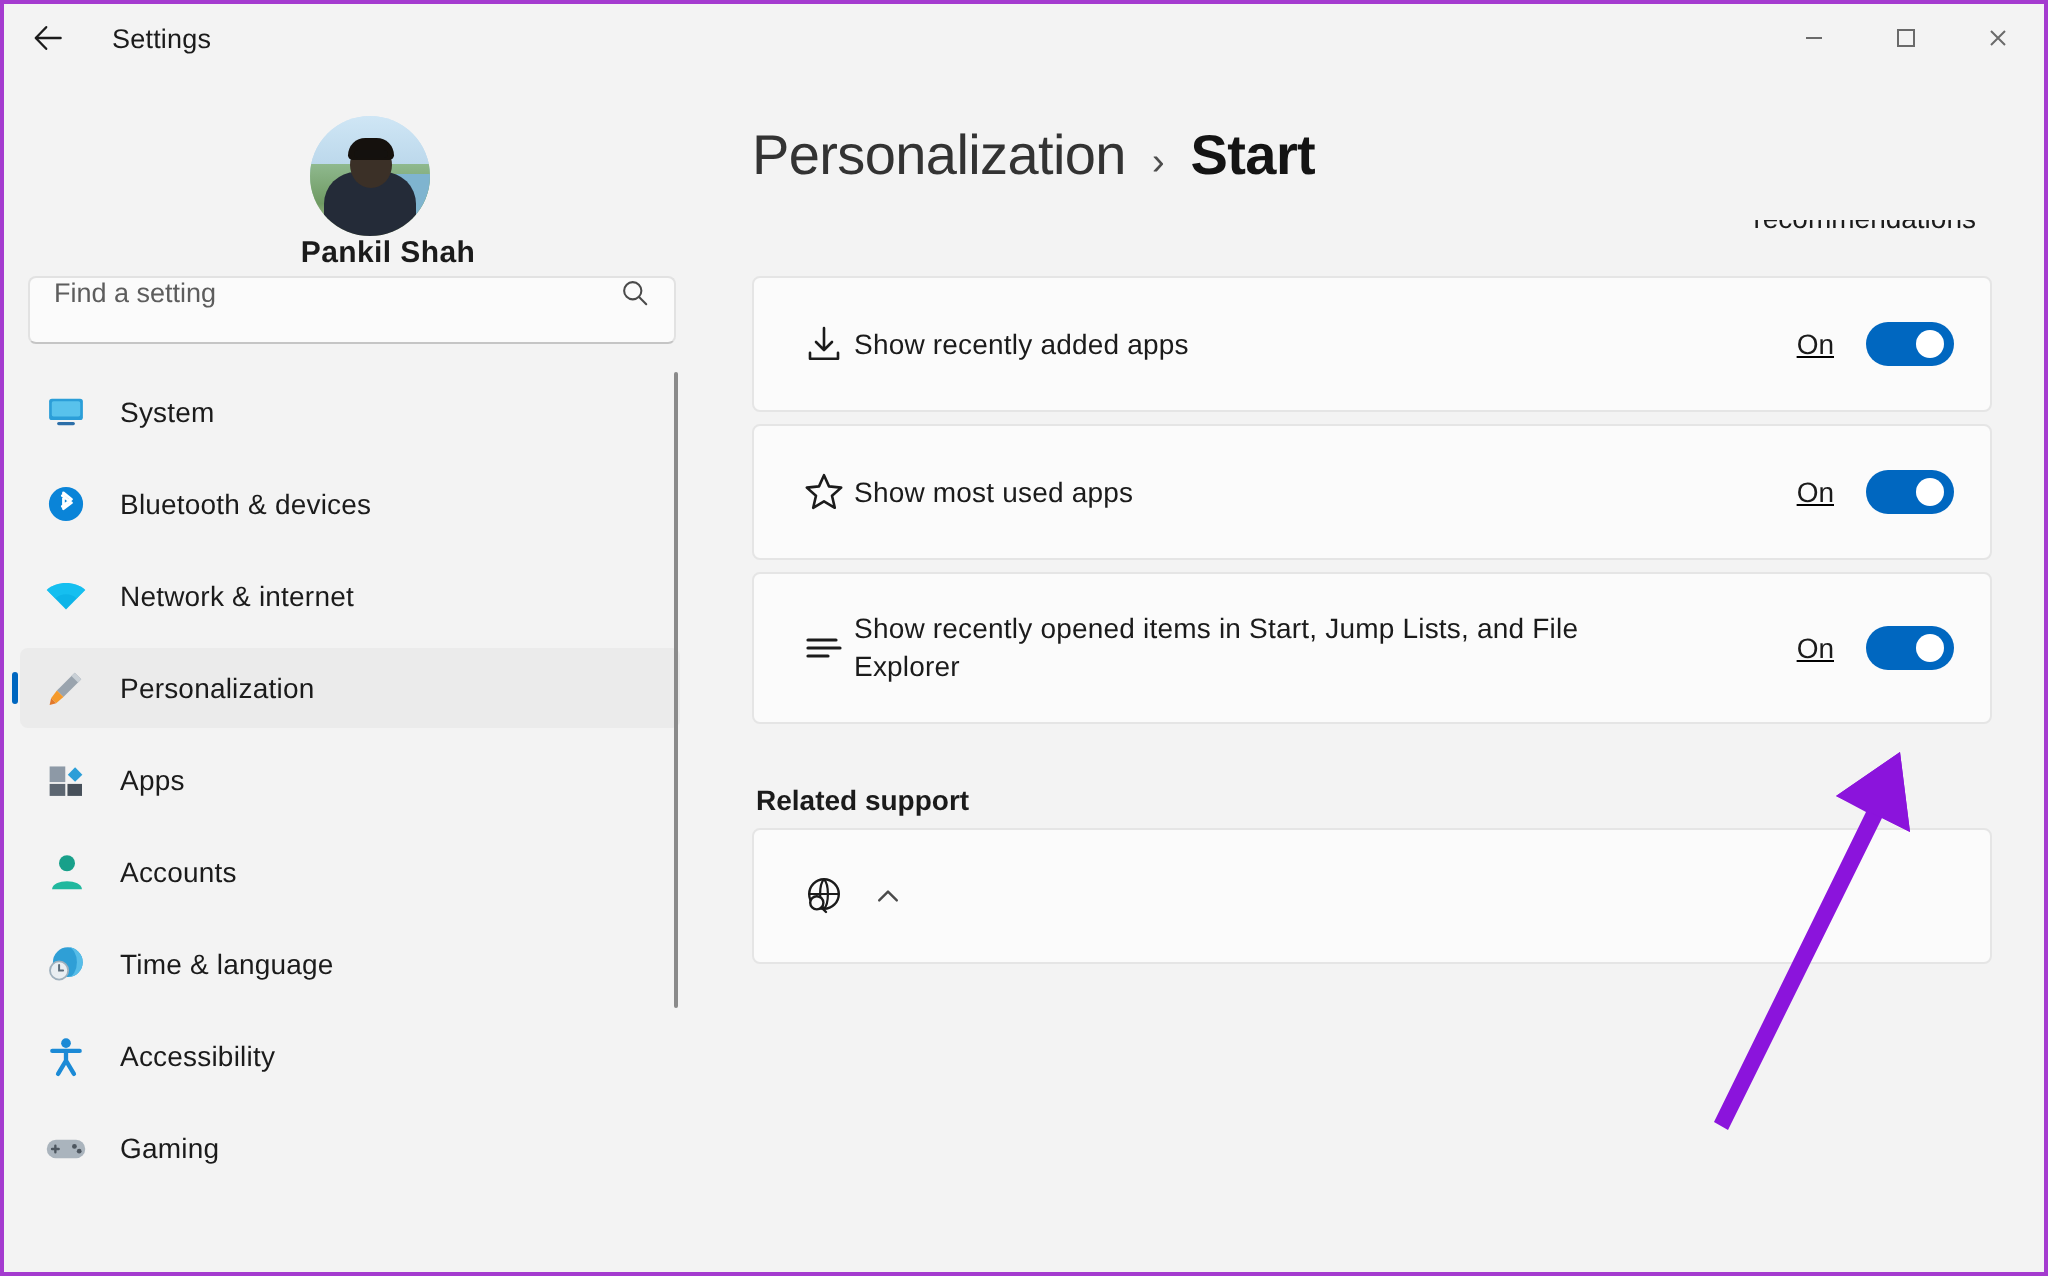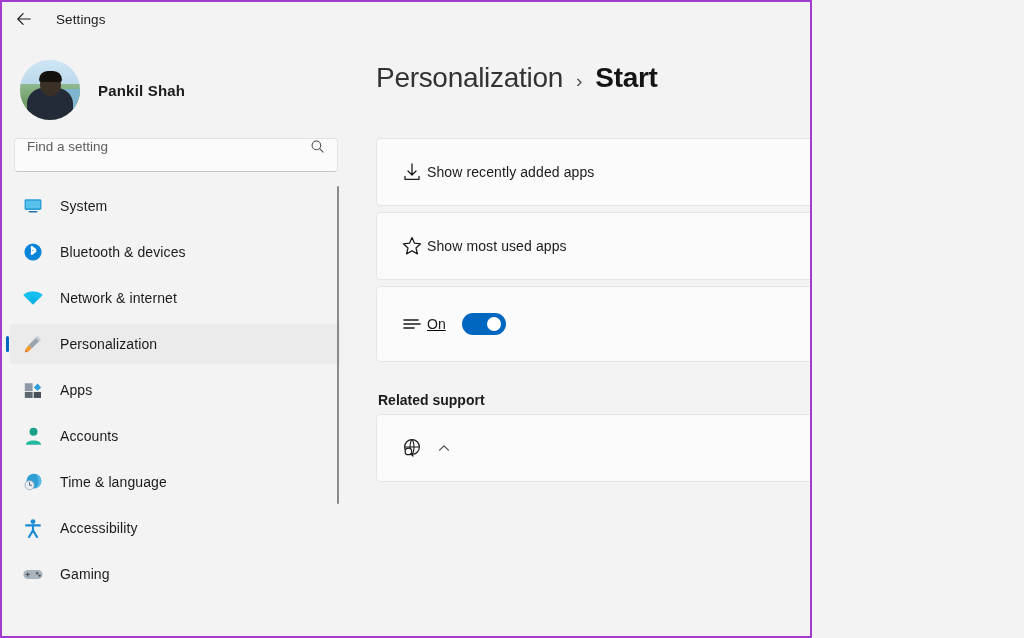--- a/index.html
+++ b/index.html
@@ -8,21 +8,21 @@
     width: 1024px;
     height: 638px;
     overflow: hidden;
     font-family: "Liberation Sans", sans-serif;
     background: #f3f3f3;
   }
 
   
   #frame {
     position: relative;
-    width: 812px;
+    width: 1024px;
     height: 638px;
     border: 2px solid #a43bcf;
     background: #0369a1;
     overflow: hidden;
   }
 
   
   #titlebar {
     position: absolute;
     left: 0; top: 0;
@@ -63,20 +63,21 @@
     left: 0; top: 34px;
     width: 348px;
     height: 604px;
     background: #f3f3f3;
   }
   #account {
     display: flex;
     align-items: center;
     padding: 22px 0 0 18px;
     height: 86px;
+    flex-direction: column;
   }
   #avatar {
     width: 60px; height: 60px;
     border-radius: 50%;
     overflow: hidden;
     position: relative;
     background: linear-gradient(180deg,#cfe4f2 0%, #bcd8ec 34%, #9fc9a2 66%, #d9dfcb 100%);
     flex: none;
   }
   #avatar .sky   { position:absolute; left:0; top:0; width:100%; height:46%;
@@ -528,20 +529,23 @@
       </div>
 
       <div class="card h76">
         <span class="card-icon">
           <svg width="22" height="22" viewBox="0 0 22 22">
             <path d="M3 7 H17" stroke="#1b1b1b" stroke-width="1.6" stroke-linecap="round"></path>
             <path d="M3 11 H19" stroke="#1b1b1b" stroke-width="1.6" stroke-linecap="round"></path>
             <path d="M3 15 H13" stroke="#1b1b1b" stroke-width="1.6" stroke-linecap="round"></path>
           </svg>
         </span>
+        <div class="card-text">
+          <div class="card-title" style="max-width:390px;">Show recently opened items in Start, Jump Lists, and File Explorer</div>
+        </div>
         <div class="toggle-group">
           <span class="toggle-state">On</span>
           <div class="toggle">
               <div class="knob"></div>
             </div>
         </div>
       </div>
 
 
       <div class="section-head">Related support</div>

